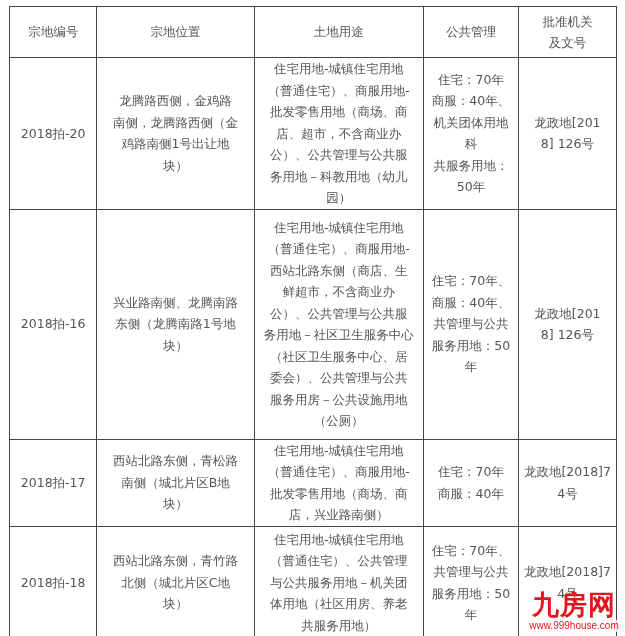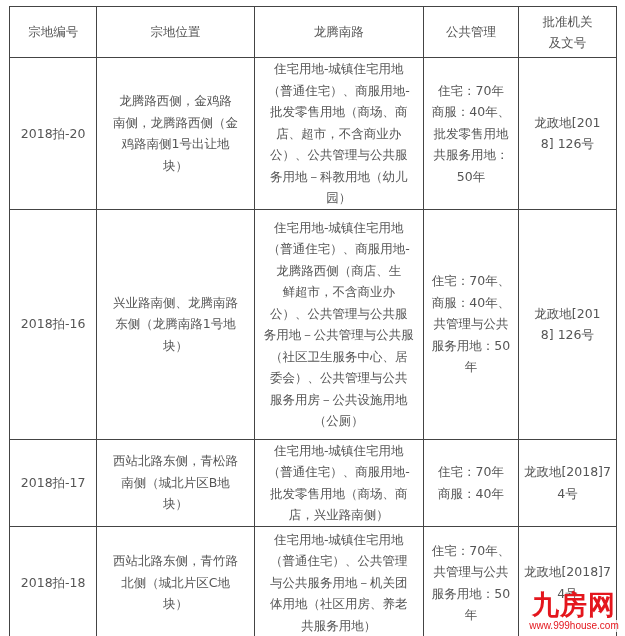--- a/index.html
+++ b/index.html
@@ -27,21 +27,21 @@
       <col class="c1">
       <col class="c2">
       <col class="c3">
       <col class="c4">
       <col class="c5">
     </colgroup>
   <thead>
     <tr>
       <th>宗地编号</th>
       <th>宗地位置</th>
-      <th>龙腾南路</th>
+      <th>土地用途</th>
       <th>公共管理</th>
       <th class="lines">
         <span>批准机关</span>
         <span>及文号</span>
       </th>
     </tr>
   </thead>
   <tbody id="tbody">
       <tr class="r1">
         <td>2018拍-20</td>
@@ -56,43 +56,43 @@
           <span>（普通住宅）、商服用地-</span>
           <span>批发零售用地（商场、商</span>
           <span>店、超市，不含商业办</span>
           <span>公）、公共管理与公共服</span>
           <span>务用地－科教用地（幼儿</span>
           <span>园）</span>
         </td>
         <td class="lines">
           <span>住宅：70年</span>
           <span>商服：40年、</span>
-          <span>批发零售用地</span>
+          <span>机关团体用地科</span>
           <span>共服务用地：</span>
           <span>50年</span>
         </td>
         <td class="lines">
           <span>龙政地[201</span>
           <span>8] 126号</span>
         </td>
       </tr>
       <tr class="r2">
         <td>2018拍-16</td>
         <td class="lines">
           <span>兴业路南侧、龙腾南路</span>
           <span>东侧（龙腾南路1号地</span>
           <span>块）</span>
         </td>
         <td class="lines">
           <span>住宅用地-城镇住宅用地</span>
           <span>（普通住宅）、商服用地-</span>
-          <span>龙腾路西侧（商店、生</span>
+          <span>西站北路东侧（商店、生</span>
           <span>鲜超市，不含商业办</span>
           <span>公）、公共管理与公共服</span>
-          <span>务用地－公共管理与公共服</span>
+          <span>务用地－社区卫生服务中心</span>
           <span>（社区卫生服务中心、居</span>
           <span>委会）、公共管理与公共</span>
           <span>服务用房－公共设施用地</span>
           <span>（公厕）</span>
         </td>
         <td class="lines">
           <span>住宅：70年、</span>
           <span>商服：40年、</span>
           <span>共管理与公共</span>
           <span>服务用地：50</span>

